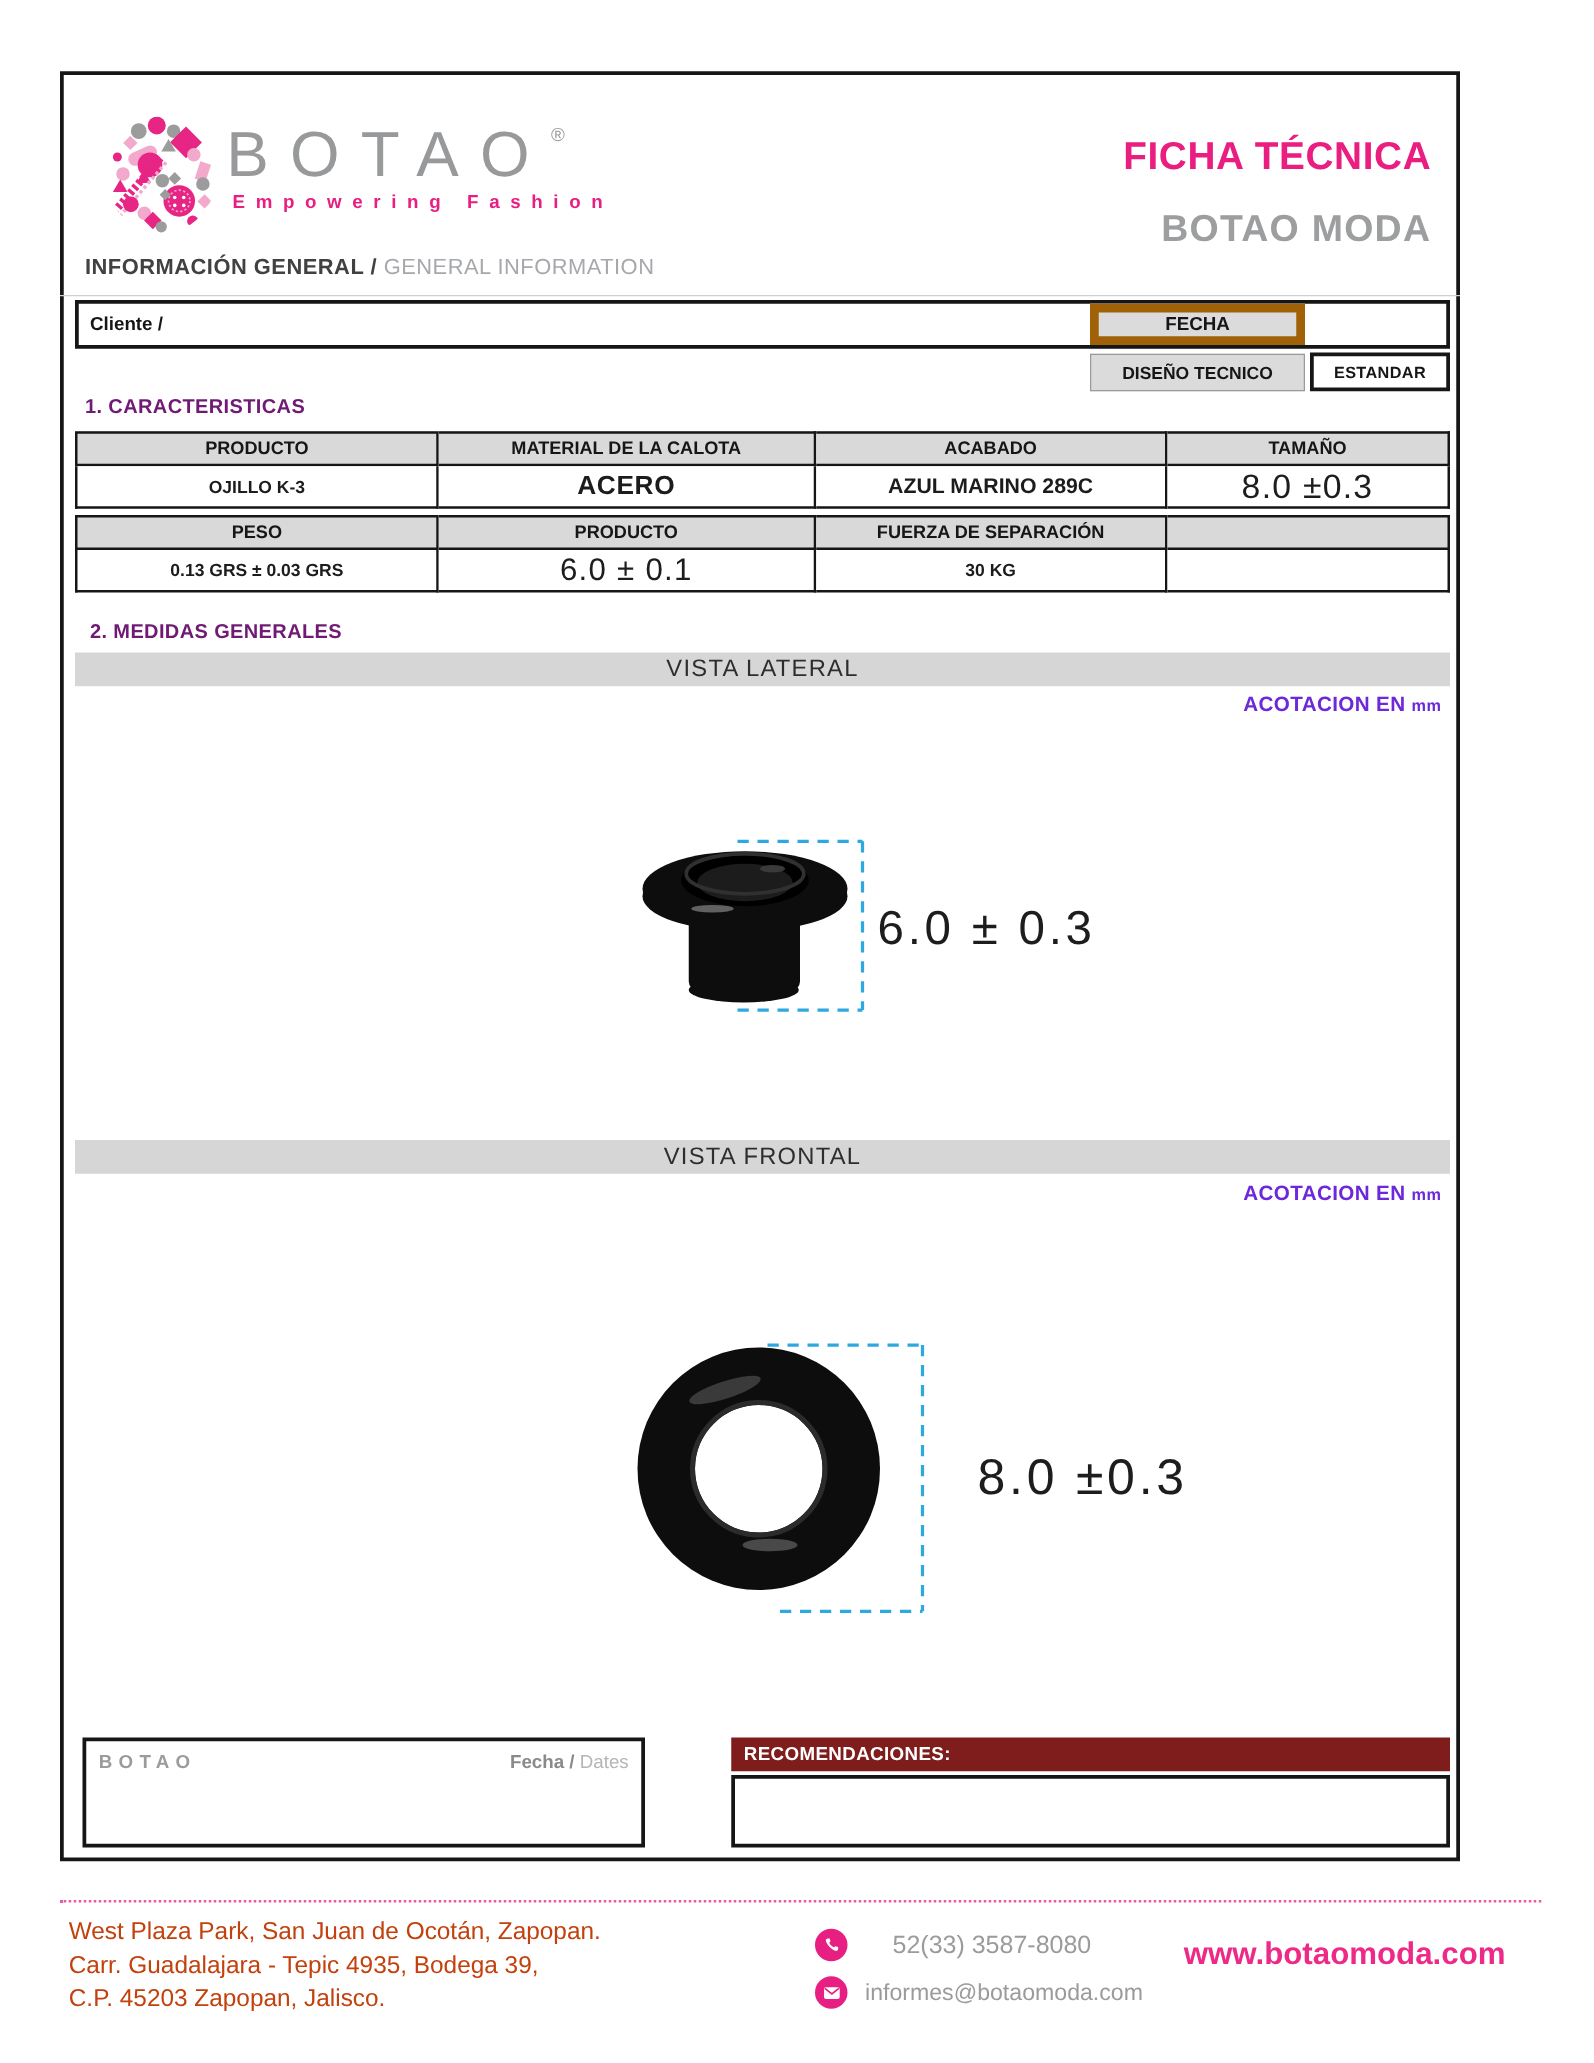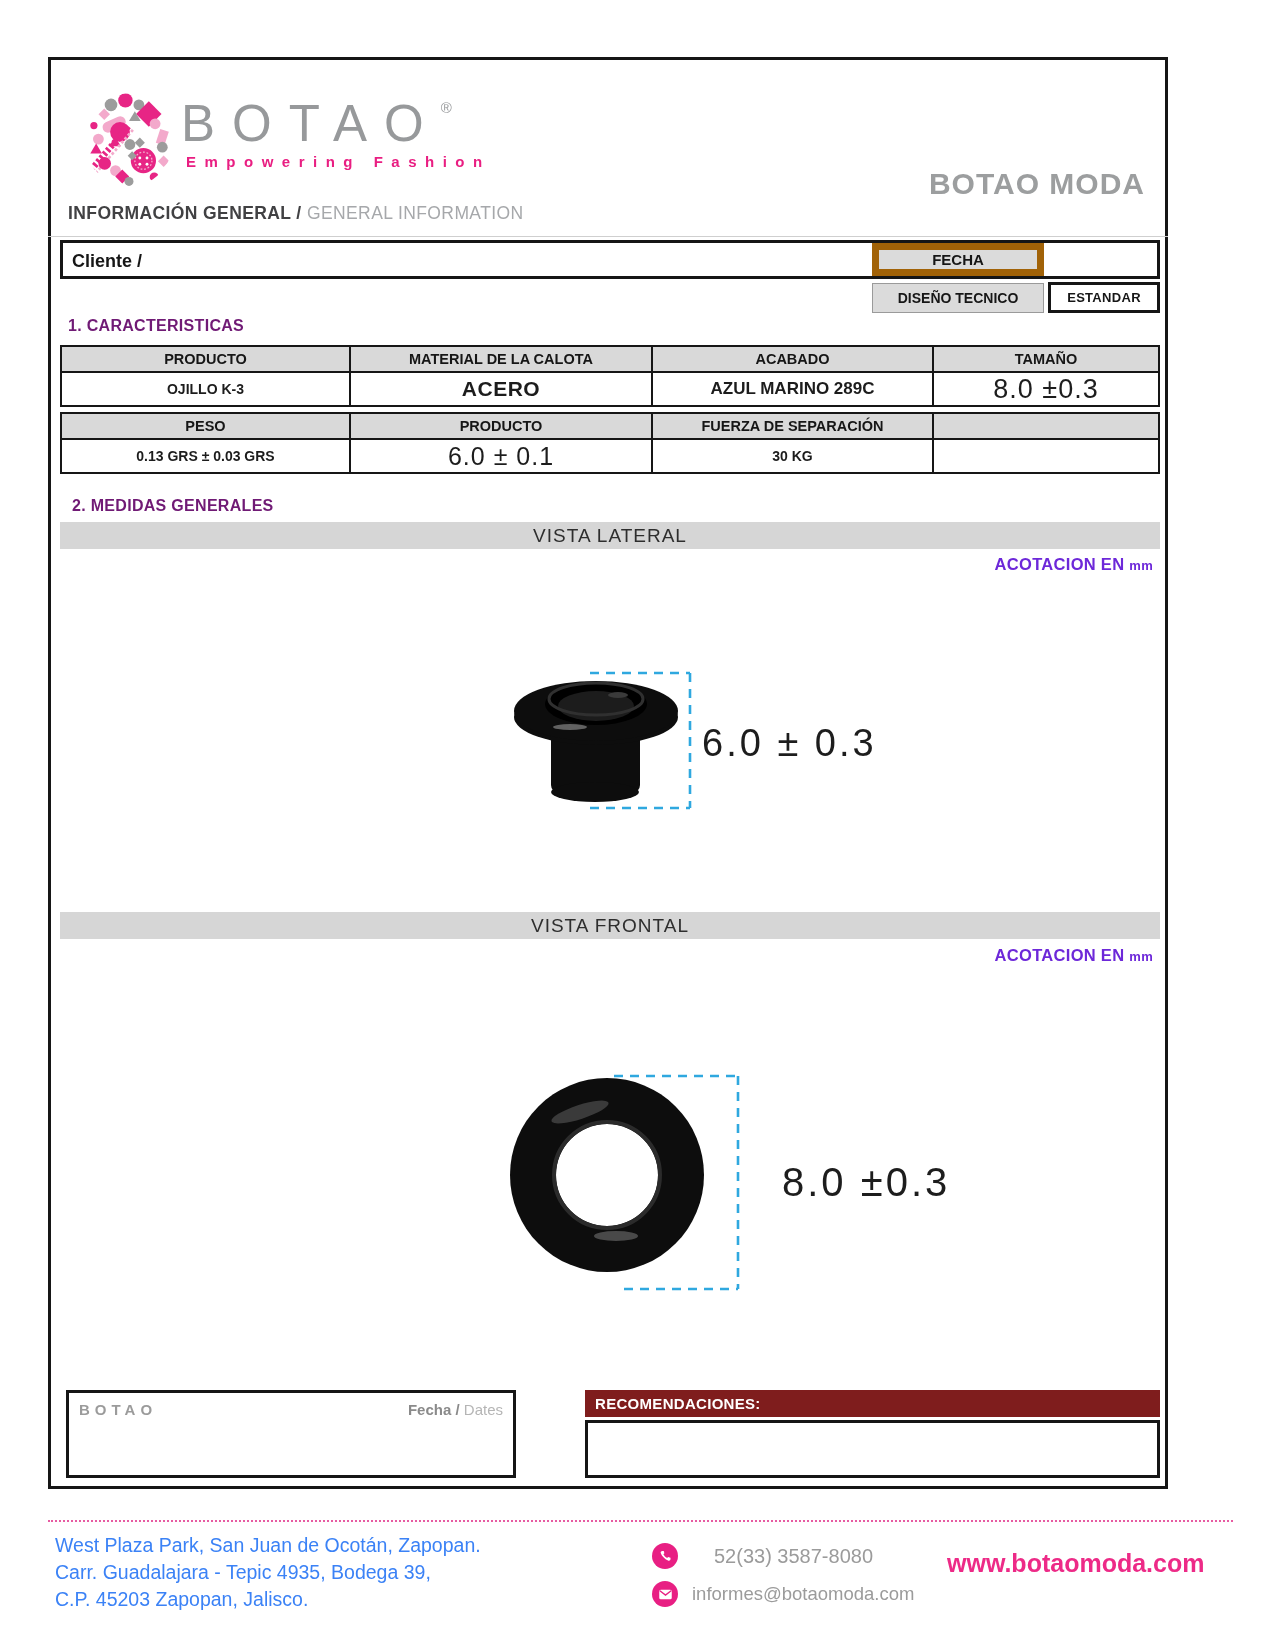--- a/index.html
+++ b/index.html
@@ -19,21 +19,21 @@
   .doc-title { position:absolute; right:130px; top:107px; font-size:31px; font-weight:700; color:#ea1d80; letter-spacing:0.5px; }
   .doc-subtitle { position:absolute; right:130px; top:167px; font-size:30px; font-weight:700; color:#9c9e9f; letter-spacing:1px; }
 
   .info-header { position:absolute; left:68px; top:203px; font-size:17.5px; letter-spacing:0.4px; }
   .info-header .es { font-weight:700; color:#414143; }
   .info-header .en { font-weight:400; color:#a6a8ab; }
   .info-rule { position:absolute; left:48px; top:236px; width:1120px; border-top:1.5px solid #cfcfcf; }
 
   
   .cliente-box { position:absolute; left:60px; top:240px; width:1100px; height:39px; border:3px solid #161616; background:#fff; }
-  .cliente-label { position:absolute; left:72px; top:251px; font-size:18px; font-weight:700; color:#161616; }
+  .cliente-label { position:absolute; left:72px; top:251px; font-size:15px; font-weight:700; color:#161616; }
   .fecha-cell { position:absolute; left:872px; top:243px; width:172px; height:33px; background:#dbdbdb; border:7px solid #a16207; display:flex; align-items:center; justify-content:center; font-size:15px; font-weight:700; color:#161616; }
   .diseno-cell { position:absolute; left:872px; top:283px; width:172px; height:30px; background:#dbdbdb; border:1px solid #9a9a9a; display:flex; align-items:center; justify-content:center; font-size:14px; font-weight:700; color:#161616; }
   .estandar-cell { position:absolute; left:1048px; top:282px; width:112px; height:31px; border:3px solid #161616; background:#fff; display:flex; align-items:center; justify-content:center; font-size:13px; font-weight:700; color:#161616; letter-spacing:0.3px; }
 
   .sec-heading { position:absolute; font-size:16px; font-weight:700; color:#701a75; letter-spacing:0.3px; }
   .sec1 { left:68px; top:317px; }
   .sec2 { left:72px; top:497px; }
 
   
   .char-table { position:absolute; left:60px; width:1100px; display:grid; grid-template-columns:291px 302px 281px 226px; }
@@ -71,21 +71,21 @@
   .botao-box { position:absolute; left:66px; top:1390px; width:450px; height:88px; border:3px solid #161616; background:#fff; }
   .botao-box .bb-brand { position:absolute; left:10px; top:8px; font-size:15px; font-weight:600; color:#9b9b9b; letter-spacing:5px; }
   .botao-box .bb-fecha { position:absolute; right:10px; top:8px; font-size:15px; }
   .bb-fecha .f1 { font-weight:700; color:#8a8a8a; }
   .bb-fecha .f2 { font-weight:400; color:#b5b5b5; }
   .reco-bar { position:absolute; left:585px; top:1390px; width:575px; height:27px; background:#7f1d1d; color:#ffffff; display:flex; align-items:center; font-size:15px; font-weight:700; padding-left:10px; letter-spacing:0.3px; }
   .reco-box { position:absolute; left:585px; top:1420px; width:575px; height:58px; border:3px solid #161616; background:#fff; }
 
   
   .dotted-rule { position:absolute; left:48px; top:1520px; width:1185px; border-top:2px dotted #e75ba2; }
-  .address { position:absolute; left:55px; top:1532px; font-size:19.5px; line-height:27px; color:#3b82f6; font-weight:400; }
+  .address { position:absolute; left:55px; top:1532px; font-size:19.5px; line-height:27px; color:#c2410c; font-weight:400; }
   .contact-row { position:absolute; display:flex; align-items:center; gap:14px; }
   .cr-phone { left:652px; top:1543px;gap:36px; }
   .cr-email { left:652px; top:1581px; }
   .icon-circle { width:26px; height:26px; border-radius:50%; background:#e81f83; display:flex; align-items:center; justify-content:center; flex:0 0 auto; }
   .contact-text { font-size:20px; color:#9b9b9b; }
   .contact-text.email { font-size:18.5px; }
   .website { position:absolute; left:947px; top:1549px; font-size:25px; font-weight:700; color:#ed2a87; }
 </style>
 </head>
 <body>
@@ -131,20 +131,21 @@
       <rect x="84" y="72" width="9" height="9" transform="rotate(45 88.5 76.5)" fill="#f3a9cb"></rect>
       <circle cx="50" cy="99" r="5" fill="#9c9c9c"></circle>
       <circle cx="78" cy="94" r="5" fill="#e72585"></circle>
       <polygon points="85,95 96,95 90.5,86" fill="#e72585"></polygon>
       <rect x="50" y="67" width="7" height="7" transform="rotate(45 53.5 70.5)" fill="#9c9c9c"></rect>
     </g>
   </svg>
   <div class="brand-name"><span>BOTAO</span><span class="brand-reg">®</span></div>
   <div class="brand-tagline">Empowering Fashion</div>
 
+  <div class="doc-title">FICHA TÉCNICA</div>
   <div class="doc-subtitle">BOTAO MODA</div>
 
   <div class="info-header">
     <span class="es">INFORMACIÓN GENERAL / </span><span class="en">GENERAL INFORMATION</span>
   </div>
   <div class="info-rule"></div>
 
   <div class="cliente-box"></div>
   <div class="cliente-label">Cliente /</div>
   <div class="fecha-cell">FECHA</div>

